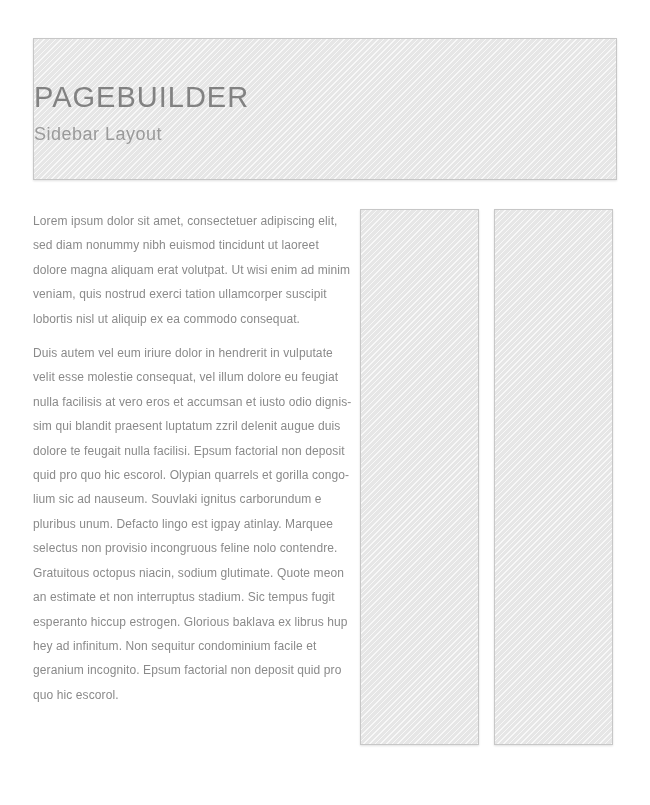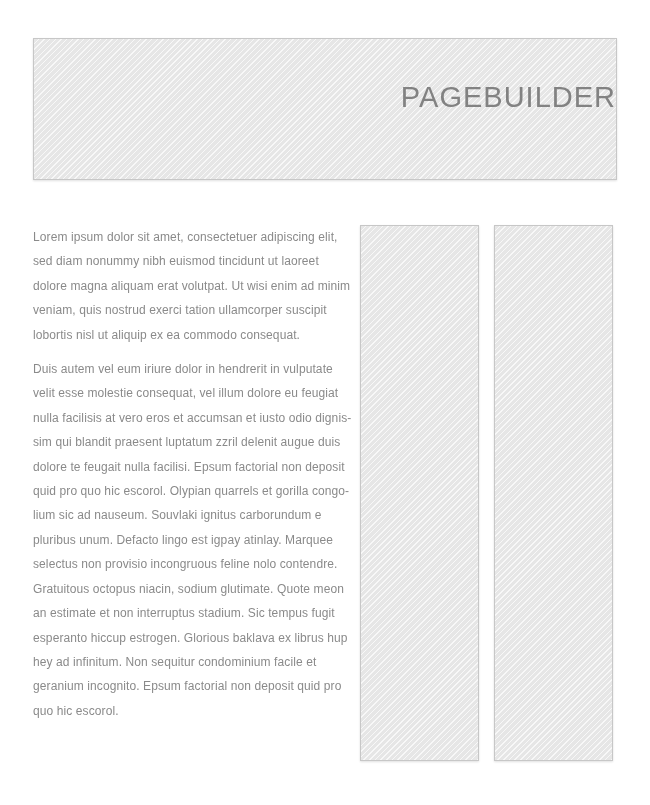--- a/index.html
+++ b/index.html
@@ -26,21 +26,21 @@
       repeating-linear-gradient(135deg,
         rgba(255,255,255,0) 0px,
         rgba(255,255,255,0) 3px,
         rgba(255,255,255,0.7) 3px,
         rgba(255,255,255,0.7) 4px),
       #e6e6e6;
     box-shadow: 0 1px 2px rgba(0,0,0,0.12);
   }
   .hero {
     height: 142px;
-    text-align: right;
+    text-align: left;
   }
   .hero h1 {
     margin: 0;
     padding-top: 44px;
     font-size: 29px;
     line-height: 29px;
     font-weight: 300;
     letter-spacing: 1px;
     color: #828282;
   }
@@ -48,21 +48,21 @@
     margin-top: 13px;
     font-size: 18px;
     line-height: 18px;
     font-weight: 300;
     letter-spacing: 0.5px;
     color: #9a9a9a;
   }
   .content {
     display: flex;
     align-items: flex-start;
-    margin-top: 45px;
+    margin-top: 29px;
   }
   .article {
     width: 322px;
   }
   .article p {
     margin: 0 0 10px 0;
     font-size: 12px;
     line-height: 24.4px;
     letter-spacing: 0.1px;
     color: #8a8a8a;
@@ -79,20 +79,21 @@
     height: 536px;
   }
 </style>
 </head>
 <body>
 
 <div class="page">
 
   <header class="hero placeholder-surface">
     <h1>PAGEBUILDER</h1>
+    <div class="subtitle">Sidebar Layout</div>
   </header>
 
   <div class="content">
 
     <article class="article">
       <p>Lorem ipsum dolor sit amet, consectetuer adipiscing elit,
 sed diam nonummy nibh euismod tincidunt ut laoreet
 dolore magna aliquam erat volutpat. Ut wisi enim ad minim
 veniam, quis nostrud exerci tation ullamcorper suscipit
 lobortis nisl ut aliquip ex ea commodo consequat.</p>

